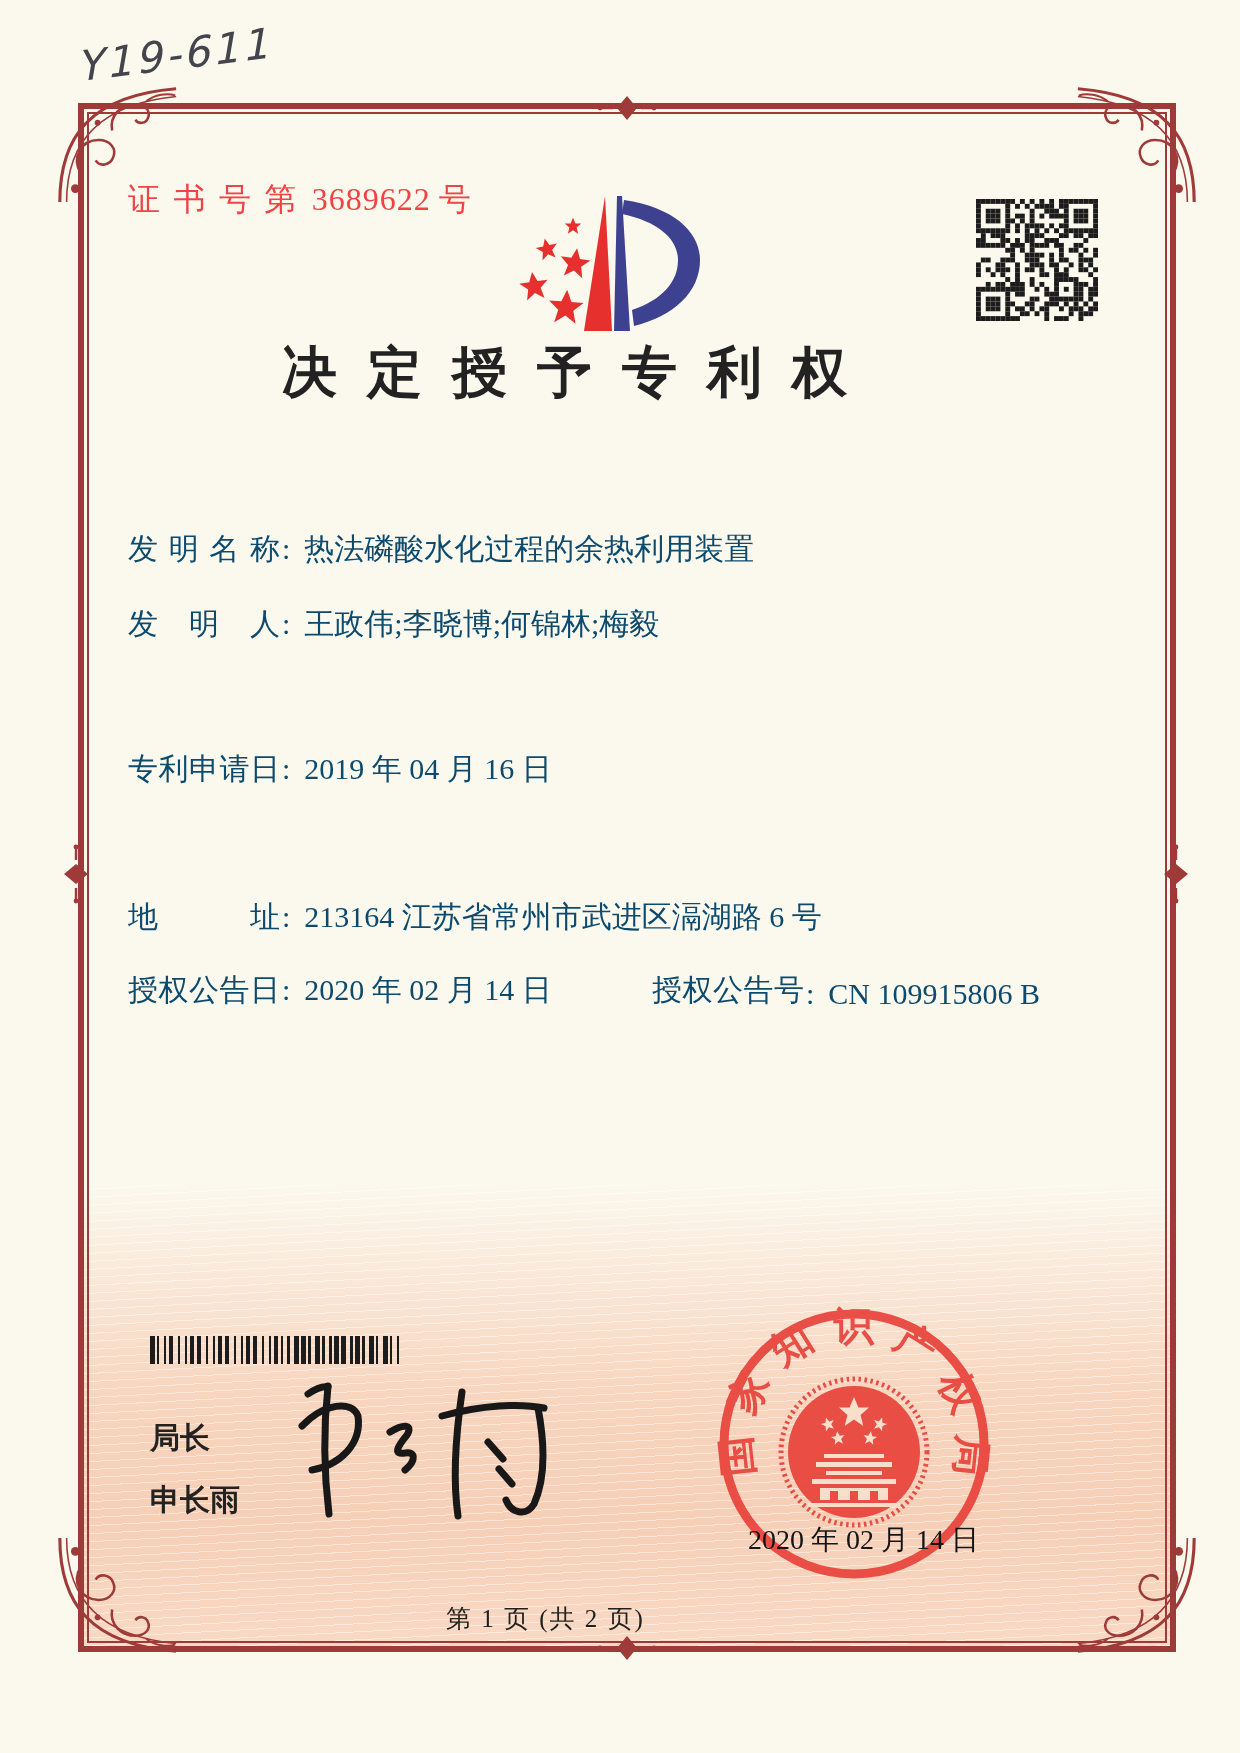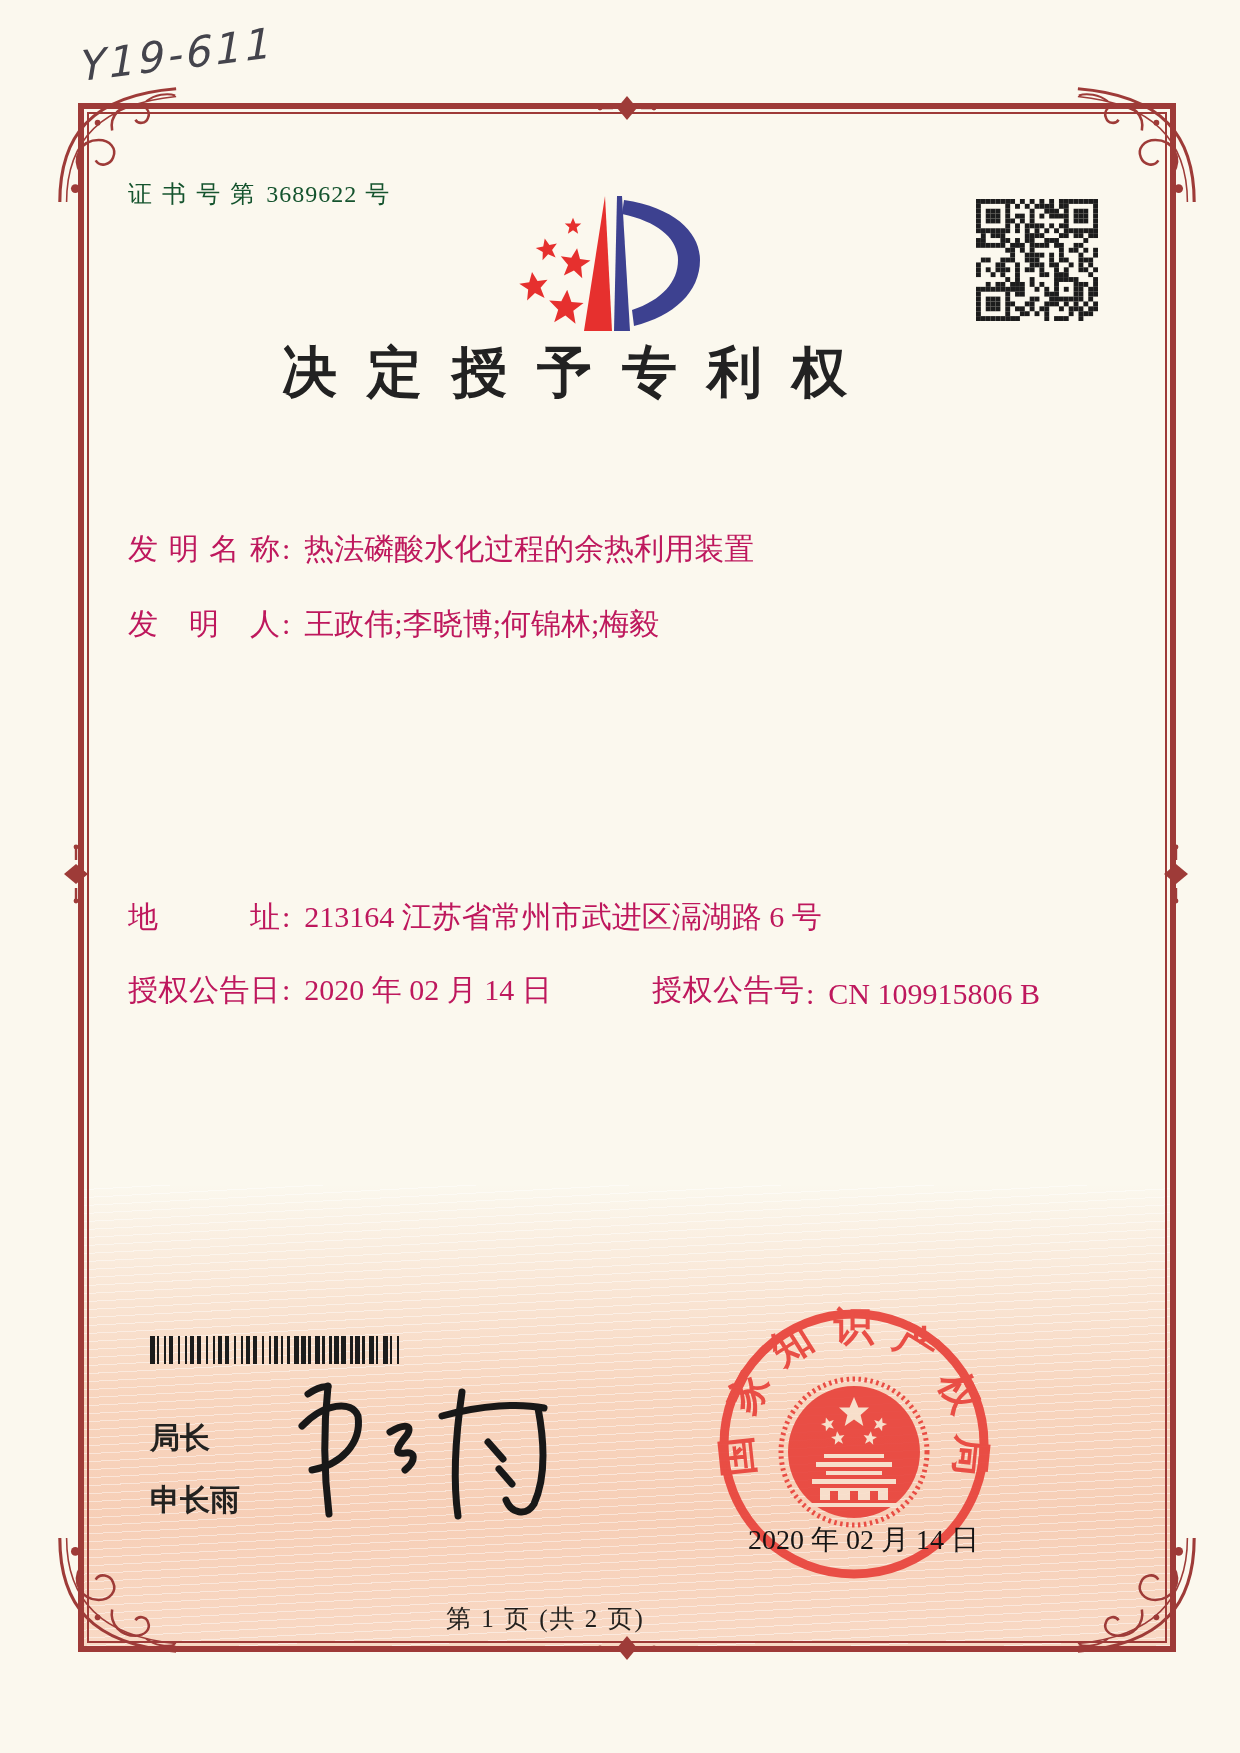--- a/index.html
+++ b/index.html
@@ -23,32 +23,32 @@
   .corner.br{right:40px;top:1534px;transform:scale(-1,-1);}
   .edge-orn{position:absolute;width:64px;height:32px;}
   .edge-orn.top{left:595px;top:92px;}
   .edge-orn.bottom{left:595px;top:1632px;}
   .edge-orn.left{left:44px;top:858px;transform:rotate(90deg);}
   .edge-orn.right{left:1144px;top:858px;transform:rotate(90deg);}
 
   .handwritten{position:absolute;left:80px;top:30px;font-family:"DejaVu Sans",sans-serif;font-style:italic;
     font-size:42px;color:#44444c;transform:rotate(-7deg) skewX(-6deg);letter-spacing:3px;}
 
-  .cert-no{position:absolute;left:128px;top:178px;font-size:24px;color:#14532d;}
+  .cert-no{position:absolute;left:128px;top:178px;font-size:32px;color:#ef4444;}
   .cert-no .sp{letter-spacing:.42em;}
   .cert-no .num{margin-left:2px;letter-spacing:1px;}
   .cert-no .suf{margin-left:8px;}
 
   .logo{position:absolute;left:462px;top:150px;}
   .qr{position:absolute;left:976px;top:199px;width:122px;height:122px;}
 
   .title{position:absolute;left:282px;top:336px;margin:0;font-size:55px;font-weight:700;color:#222;
     letter-spacing:30px;white-space:nowrap;}
 
-  .field-row{position:absolute;left:128px;font-size:30px;color:#be185d;white-space:nowrap;}
+  .field-row{position:absolute;left:128px;font-size:30px;color:#0c4a6e;white-space:nowrap;}
   .field-row .lbl{display:inline-block;width:152px;text-align:justify;text-align-last:justify;vertical-align:bottom;}
   .field-row .colon{margin:0 14px 0 2px;}
   .grant-no{position:absolute;left:524px;top:0;}
   .grant-no .lbl{width:152px;}
 
   .body-text{position:absolute;left:128px;top:1022px;width:990px;font-size:27.5px;line-height:38px;
     color:#26241f;text-align:justify;}
   .body-text p{margin:0;text-indent:2em;}
 
   .barcode{position:absolute;left:150px;top:1336px;width:312px;height:28px;display:flex;align-items:stretch;}
@@ -513,20 +513,23 @@
       </svg></div>
 
   <h1 class="title">决定授予专利权</h1>
 
   <div class="field-row" style="top:529px">
     <span class="lbl">发明名称</span><span class="colon">:</span><span class="val">热法磷酸水化过程的余热利用装置</span>
   </div>
   <div class="field-row" style="top:604px">
     <span class="lbl">发明人</span><span class="colon">:</span><span class="val">王政伟;李晓博;何锦林;梅毅</span>
   </div>
+  <div class="field-row" style="top:749px">
+    <span class="lbl">专利申请日</span><span class="colon">:</span><span class="val">2019 年 04 月 16 日</span>
+  </div>
   <div class="field-row" style="top:897px">
     <span class="lbl">地址</span><span class="colon">:</span><span class="val">213164 江苏省常州市武进区滆湖路 6 号</span>
   </div>
 
   <div class="field-row" style="top:970px">
     <span class="lbl">授权公告日</span><span class="colon">:</span><span class="val">2020 年 02 月 14 日</span>
     <span class="grant-no">
       <span class="lbl">授权公告号</span><span class="colon">:</span><span class="val">CN 109915806 B</span>
     </span>
   </div>

